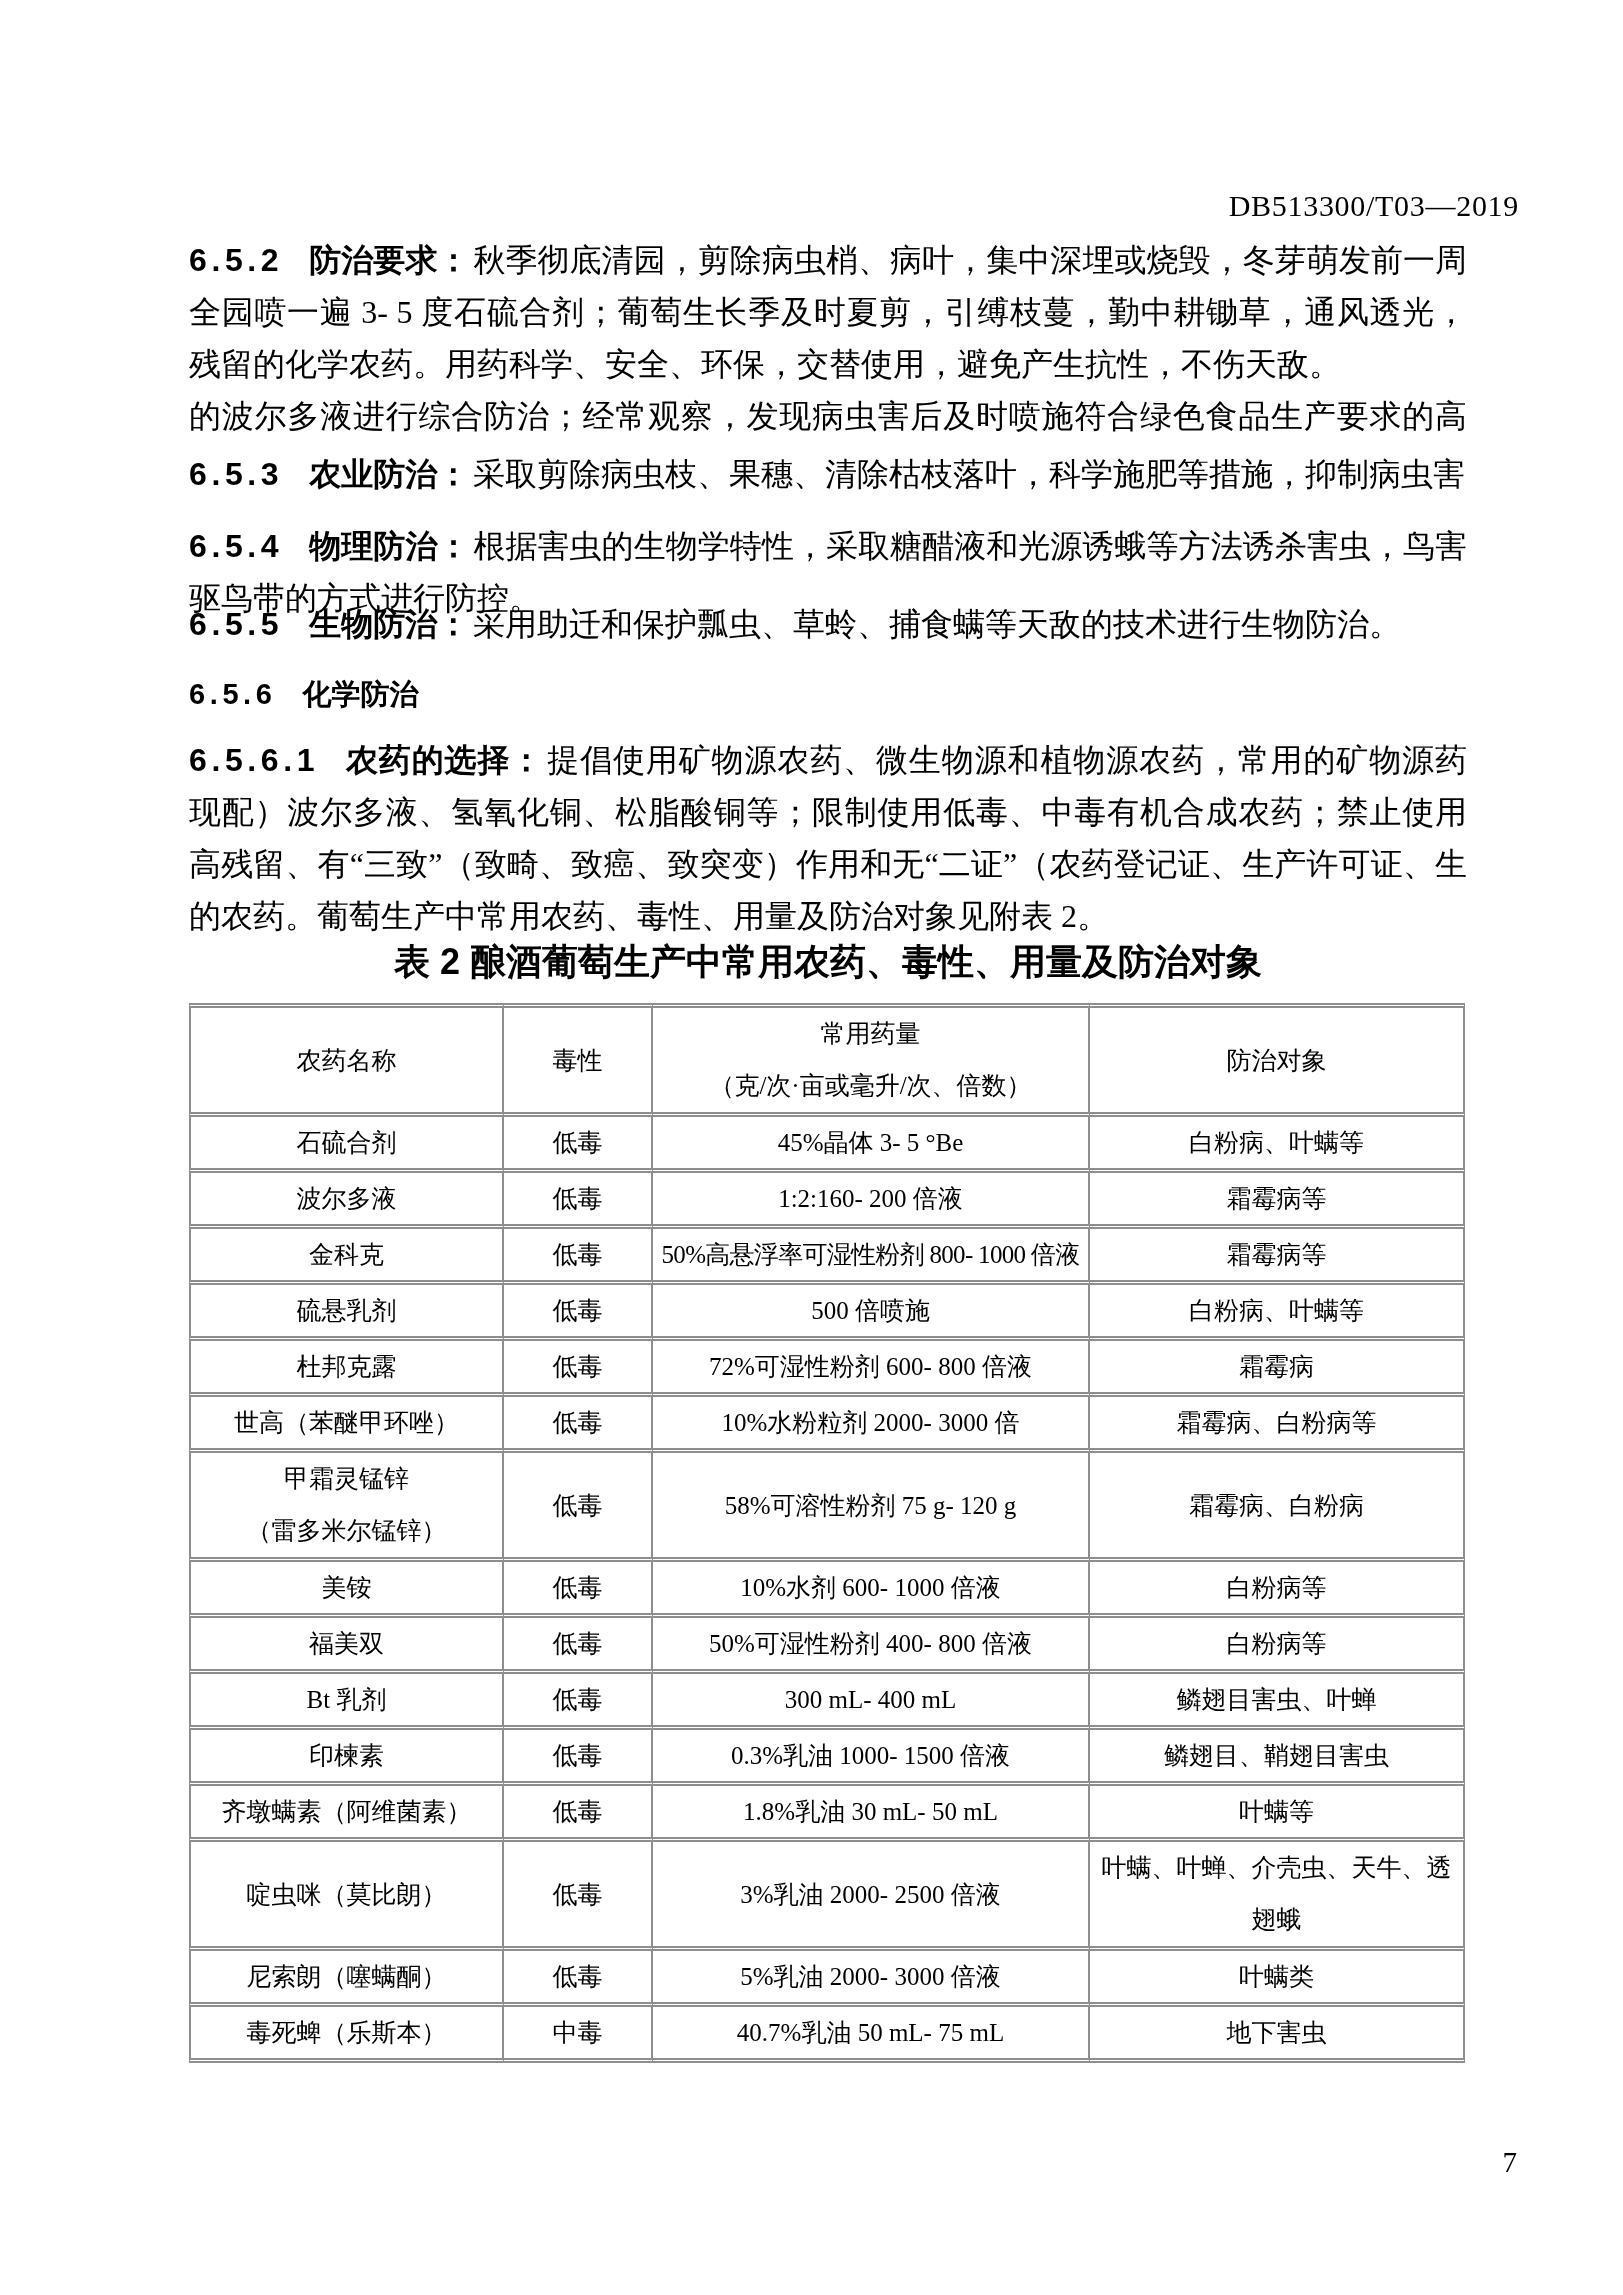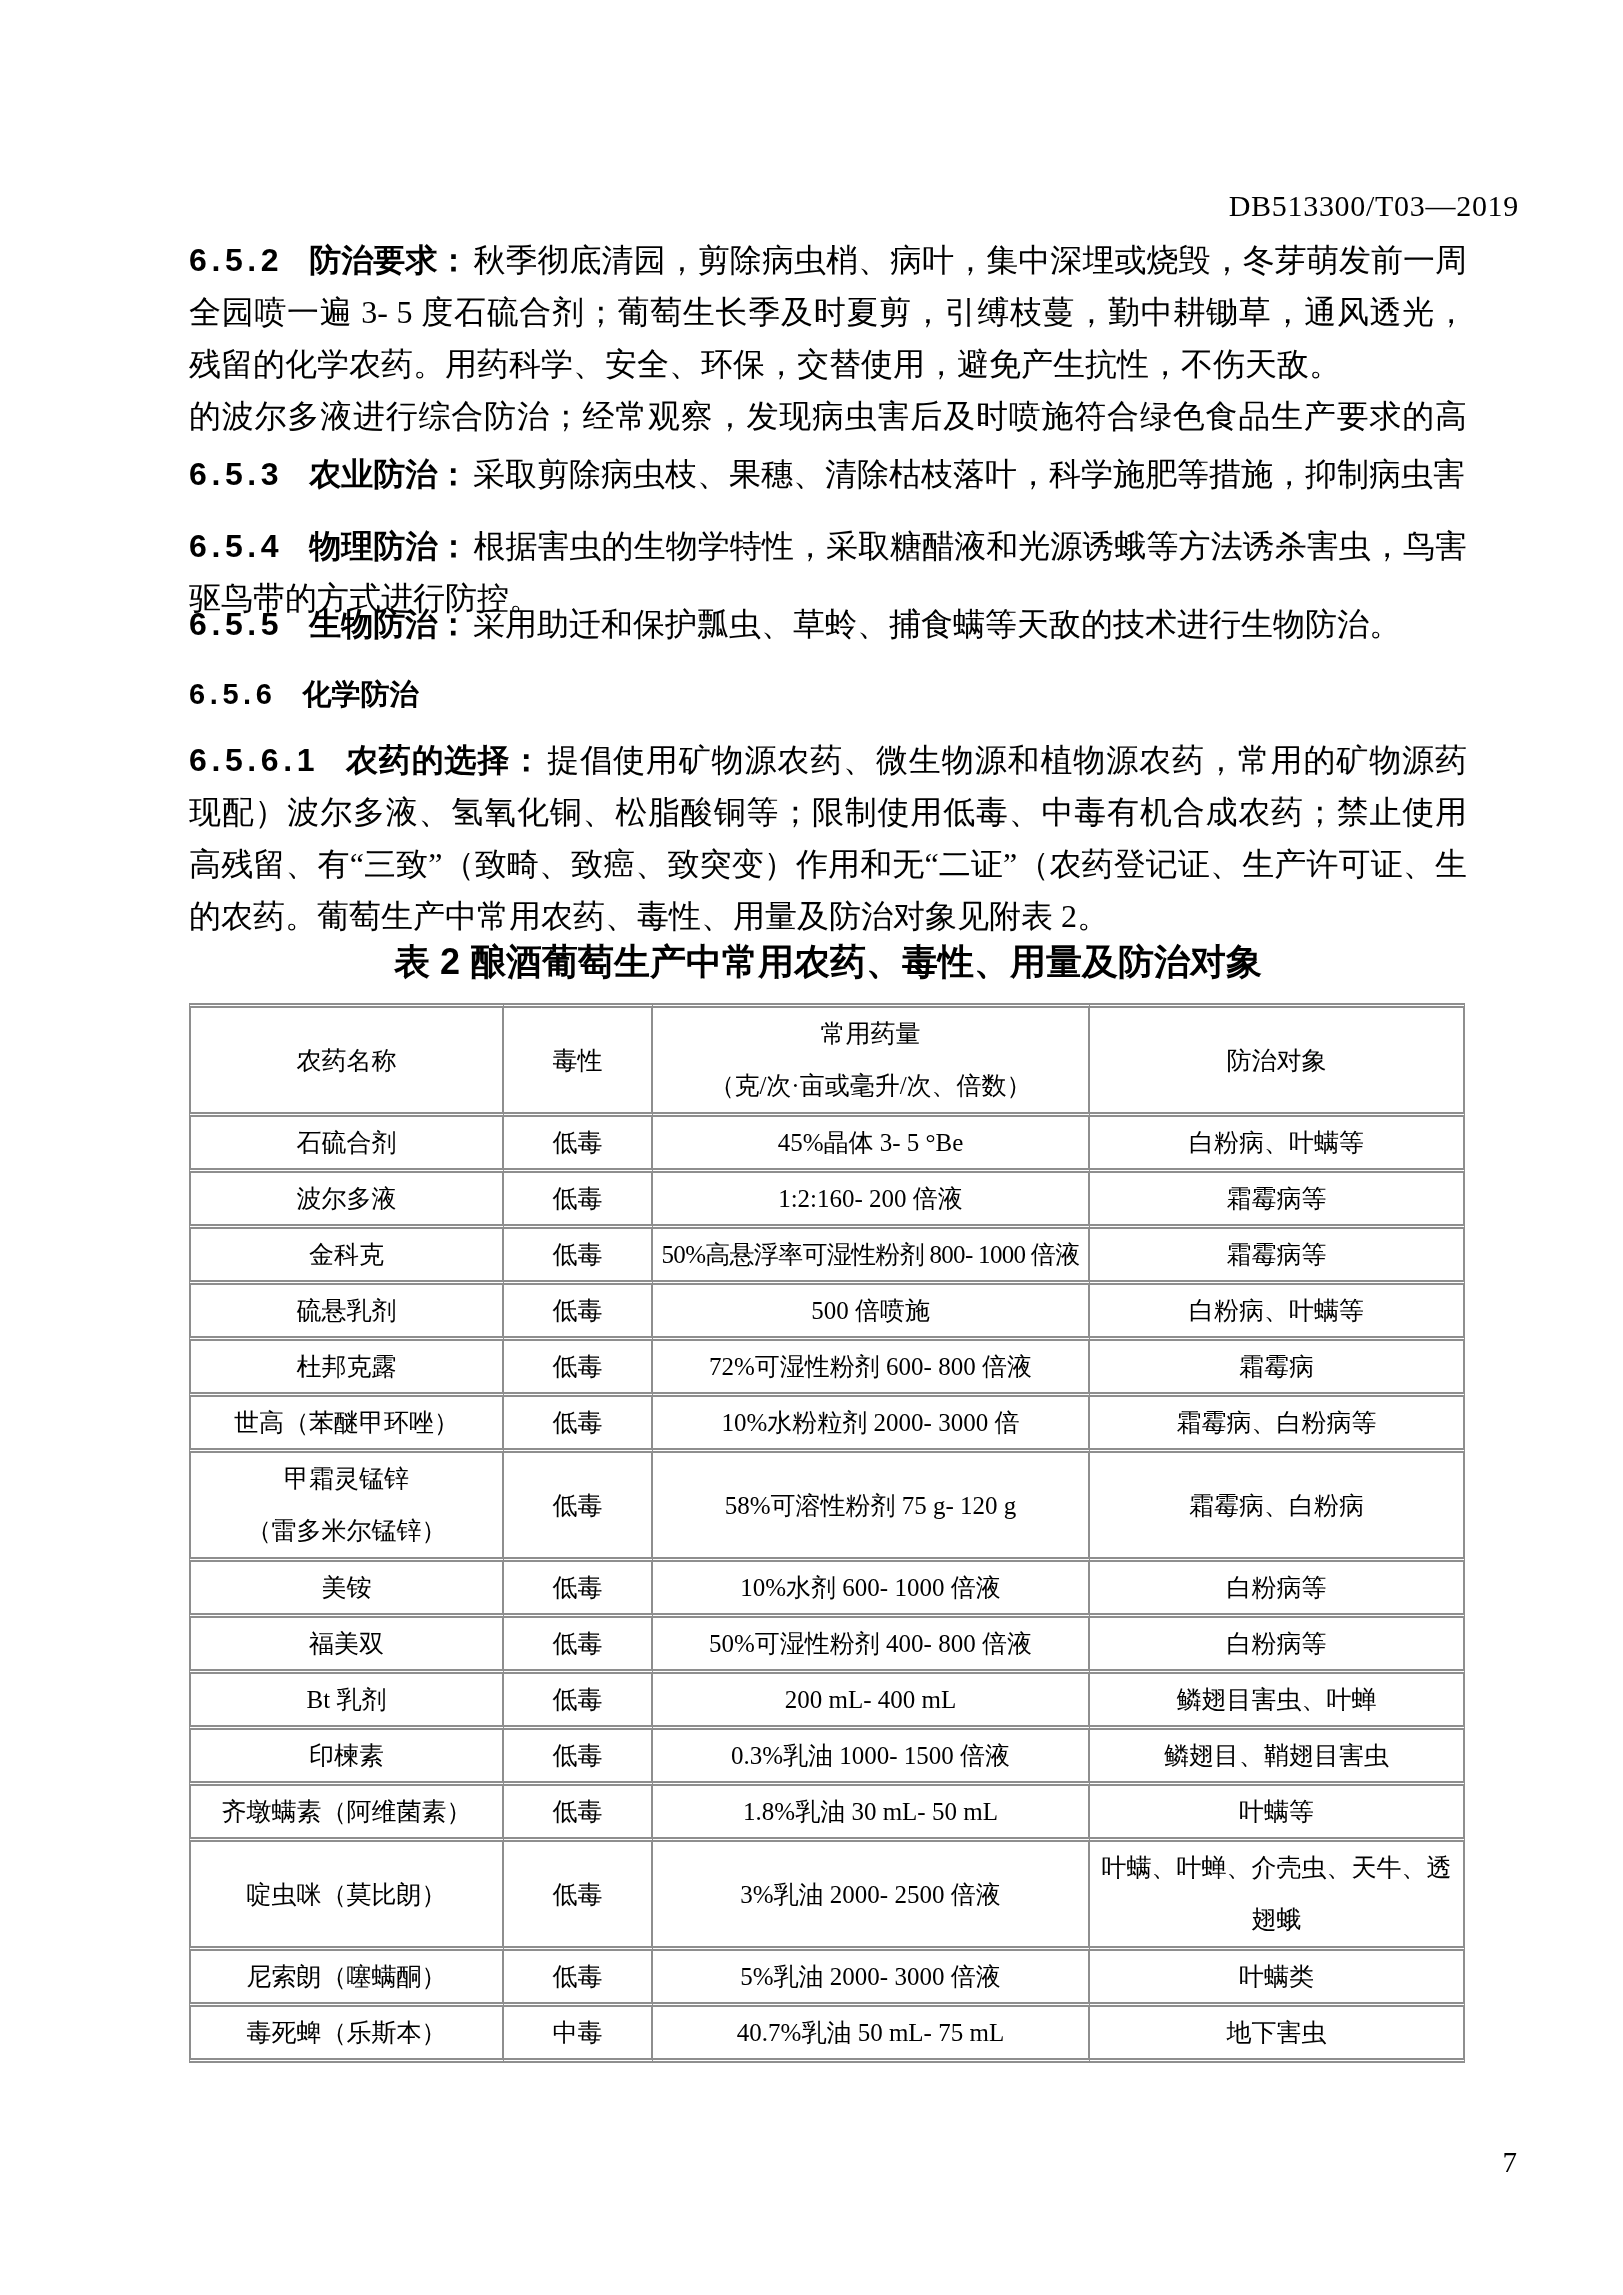--- a/index.html
+++ b/index.html
@@ -174,21 +174,21 @@
           </tr>
           <tr class="">
             <td>福美双</td>
             <td>低毒</td>
             <td class="dose">50%可湿性粉剂 400- 800 倍液</td>
             <td class="">白粉病等</td>
           </tr>
           <tr class="">
             <td>Bt 乳剂</td>
             <td>低毒</td>
-            <td class="dose">200 mL- 400 mL</td>
+            <td class="dose">300 mL- 400 mL</td>
             <td class="">鳞翅目害虫、叶蝉</td>
           </tr>
           <tr class="">
             <td>印楝素</td>
             <td>低毒</td>
             <td class="dose">0.3%乳油 1000- 1500 倍液</td>
             <td class="">鳞翅目、鞘翅目害虫</td>
           </tr>
           <tr class="">
             <td>齐墩螨素（阿维菌素）</td>

